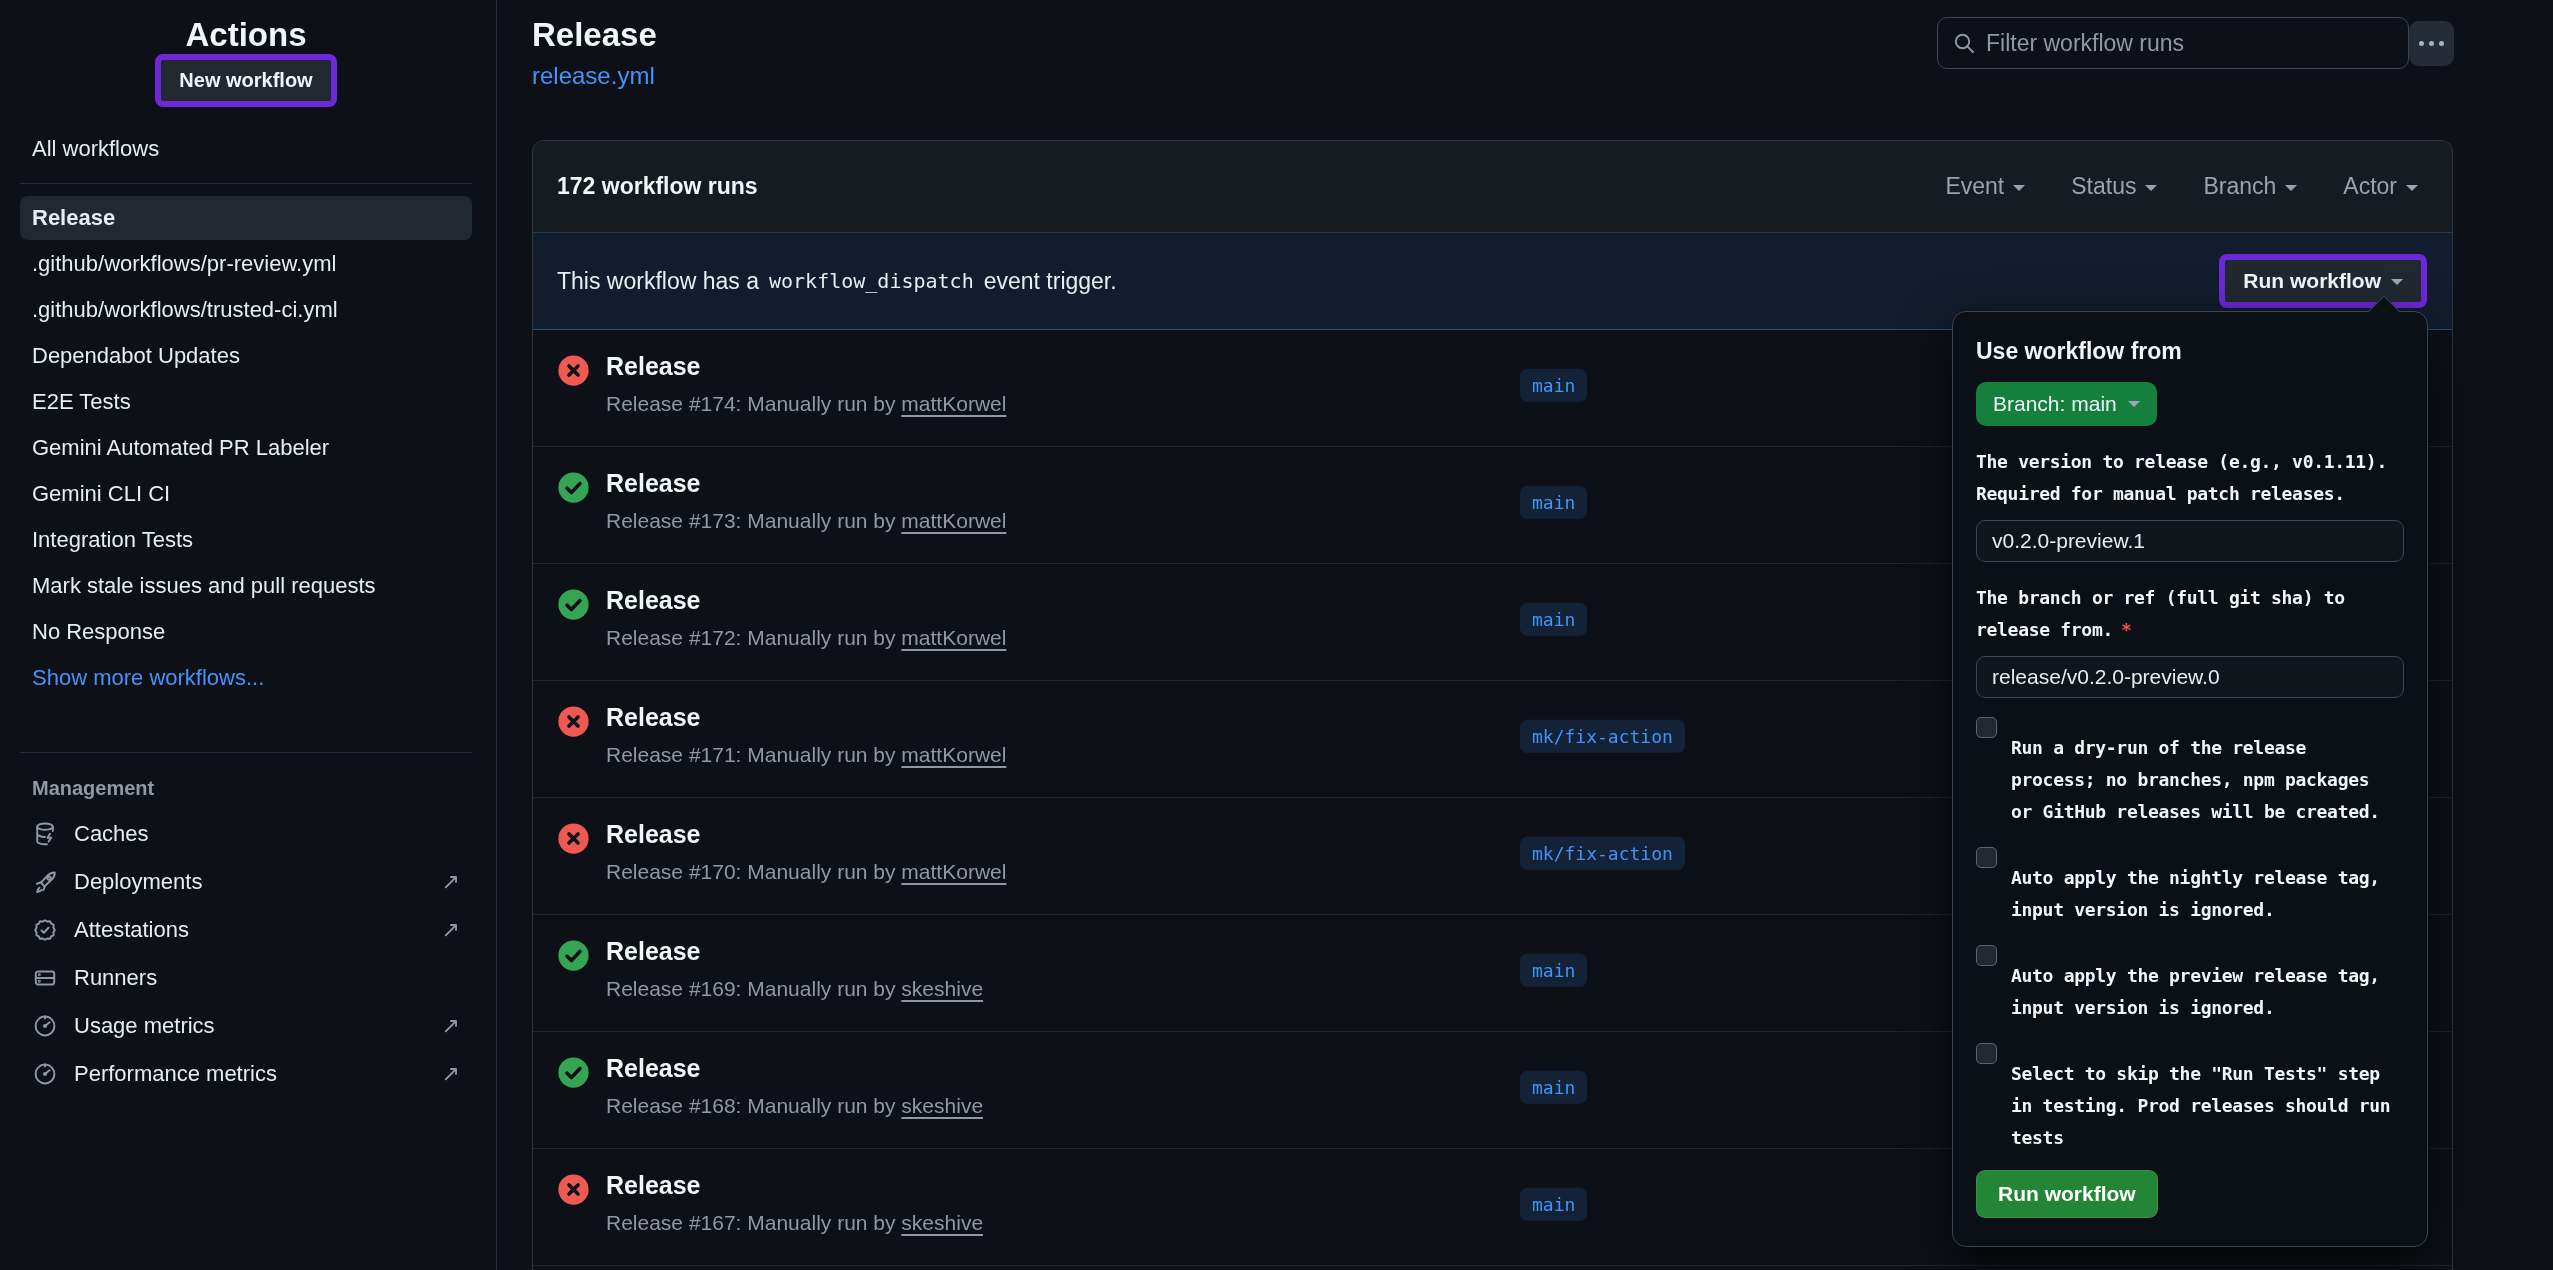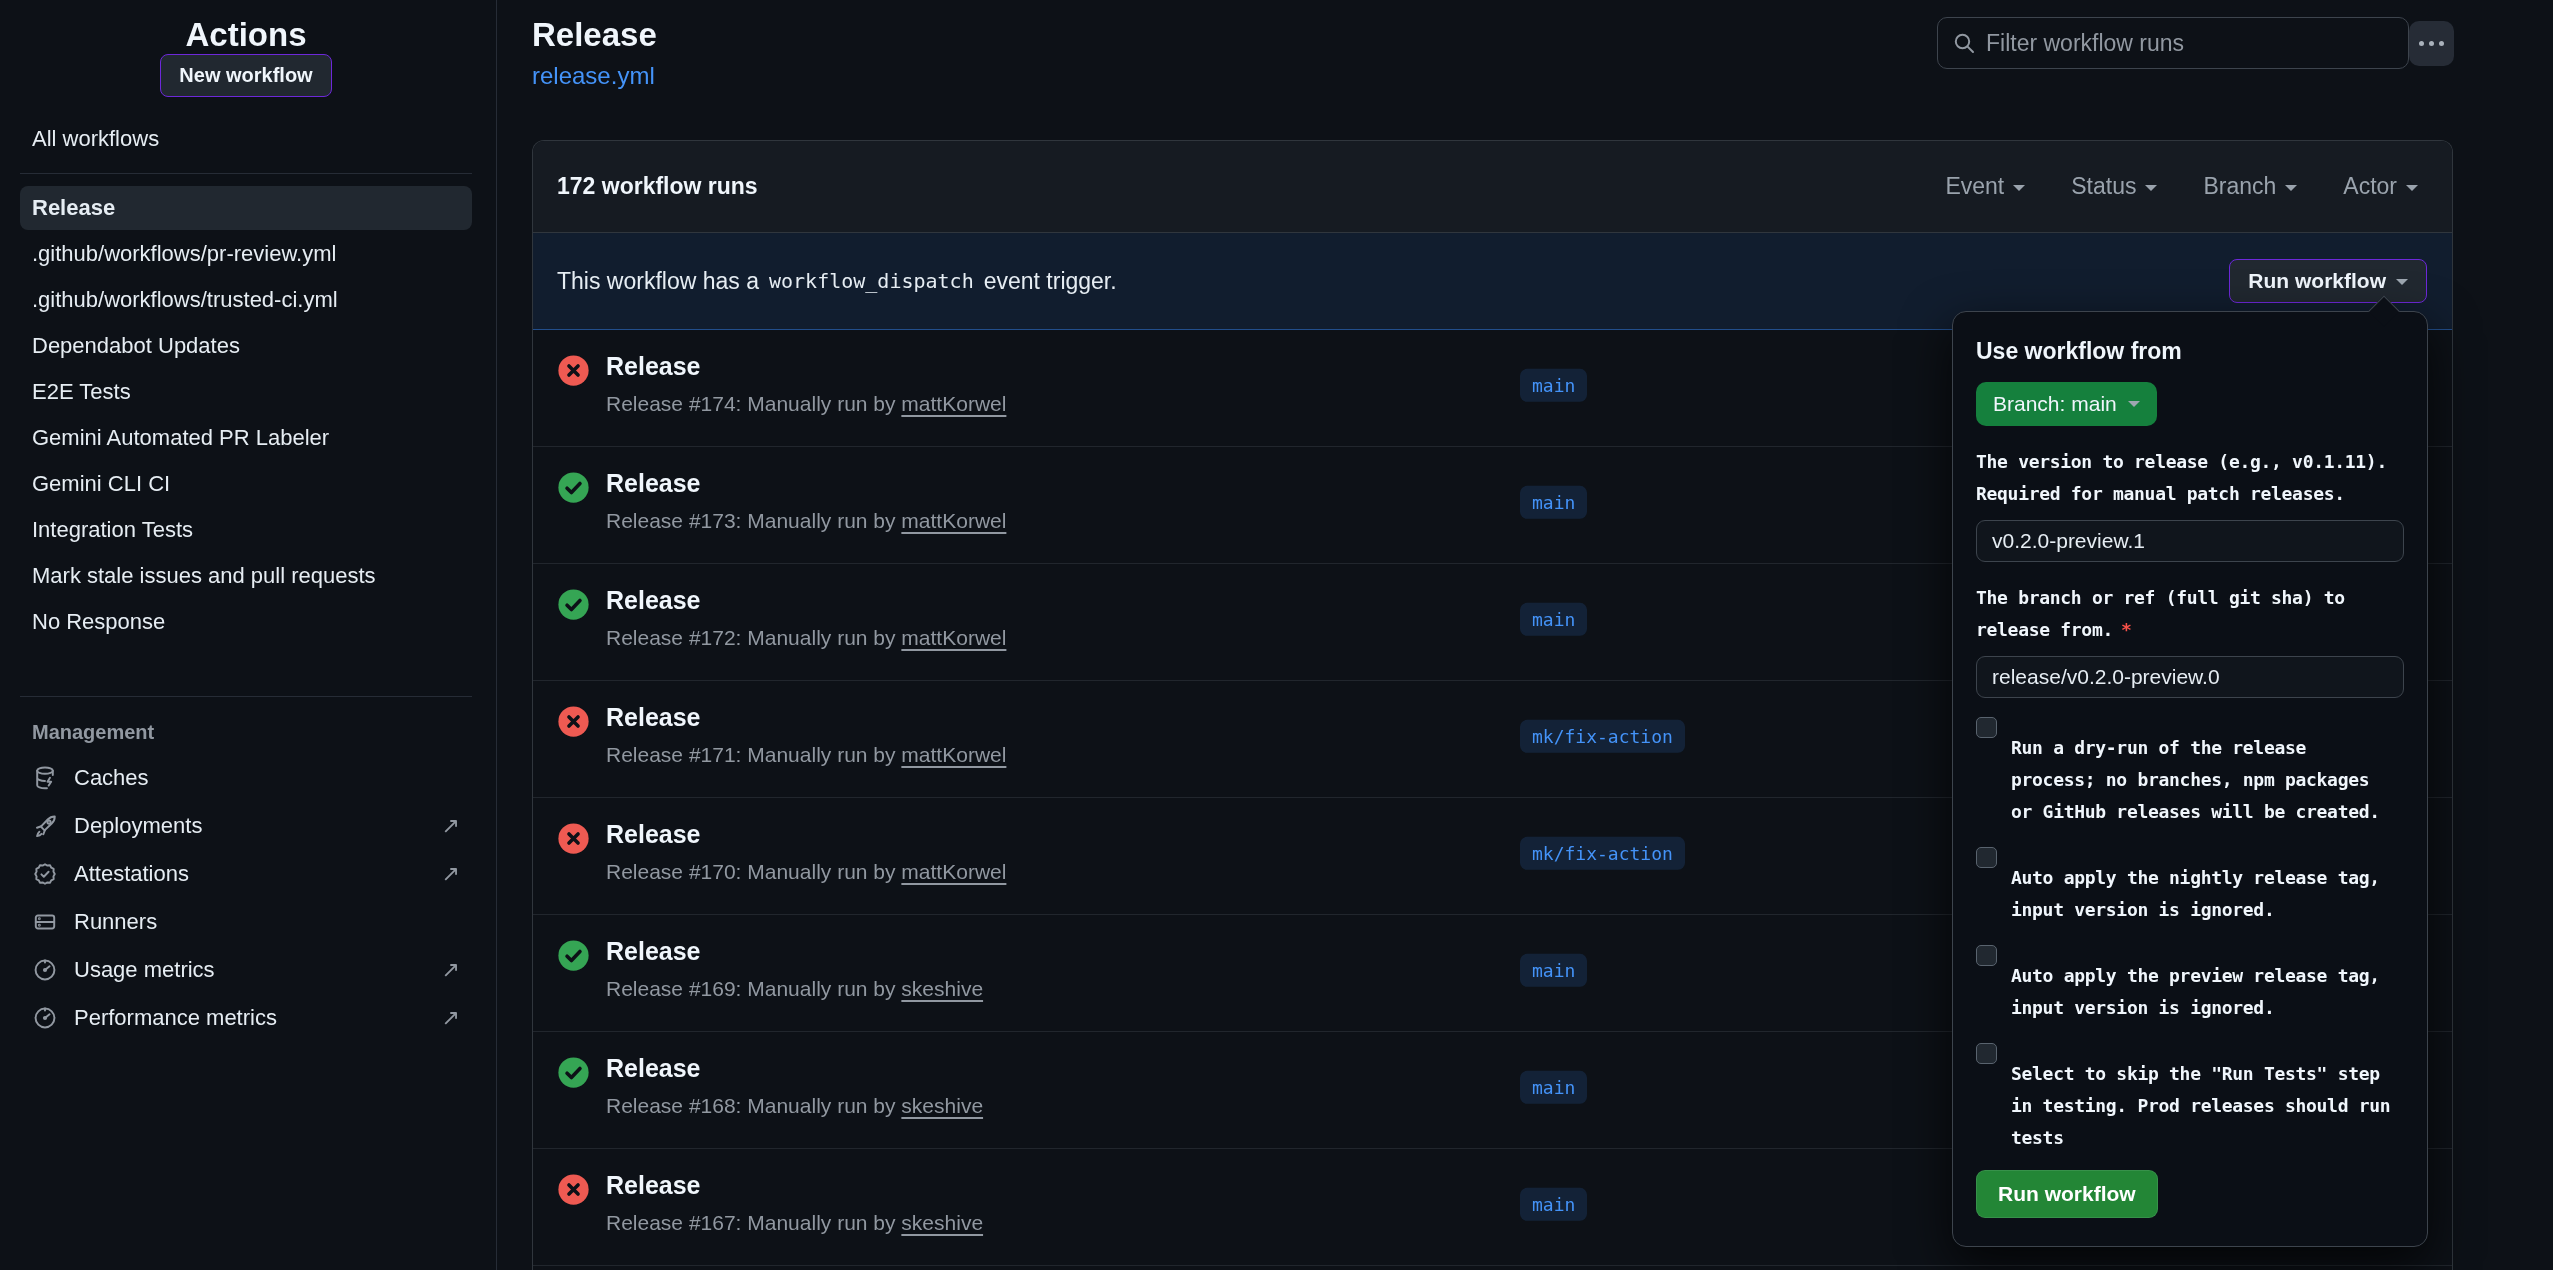--- a/index.html
+++ b/index.html
@@ -13,21 +13,21 @@
   .mono { font-family:"DejaVu Sans Mono", monospace; }
 
   
   .sidebar {
     position:absolute; left:0; top:0; width:497px; height:1270px;
     border-right:1px solid #262c36; background:#0d1117; padding:0 24px 0 20px;
   }
   .sidebar-header { display:flex; justify-content:space-between; align-items:center; padding-top:16px;flex-direction:column; }
   .sidebar-title { font-size:33px; font-weight:bold; color:#f0f6fc; }
   .btn-secondary {
-    background:#212830; border:1px solid #6d28d9; border-radius:8px;
+    background:#212830; border:6px solid #6d28d9; border-radius:8px;
     color:#f0f6fc; font-size:20px; font-weight:600; padding:9px 18px; cursor:pointer;
     font-family:"Liberation Sans", sans-serif;
   }
   .side-item {
     position:relative; margin:2px 0; padding:9px 12px; border-radius:8px;
     font-size:22px; color:#e6edf3; cursor:pointer; white-space:nowrap;
     overflow:hidden; text-overflow:ellipsis;
   }
   .all-workflows { margin-top:20px; }
   .side-divider { border:none; border-top:1px solid #262c36; margin:12px 0; }
@@ -181,20 +181,21 @@
   <div class="side-item selected">Release</div>
   <div class="side-item">.github/workflows/pr-review.yml</div>
   <div class="side-item">.github/workflows/trusted-ci.yml</div>
   <div class="side-item">Dependabot Updates</div>
   <div class="side-item">E2E Tests</div>
   <div class="side-item">Gemini Automated PR Labeler</div>
   <div class="side-item">Gemini CLI CI</div>
   <div class="side-item">Integration Tests</div>
   <div class="side-item">Mark stale issues and pull requests</div>
   <div class="side-item">No Response</div>
+  <div class="side-item link">Show more workflows...</div>
 
   <hr class="side-divider mgmt-divider">
   <div class="mgmt-label">Management</div>
 
   <div class="mgmt-item">
     <span class="g-icon">
       <svg viewBox="0 0 24 24" fill="none" stroke="currentColor" stroke-width="1.8" stroke-linecap="round" stroke-linejoin="round">
         <ellipse cx="12" cy="5.2" rx="7.2" ry="2.9"></ellipse>
         <path d="M4.8 5.2v6.6c0 1.6 3.2 2.9 7.2 2.9M4.8 11.8v6.8c0 1.6 3.2 2.9 7.2 2.9.6 0 1.2 0 1.8-.1M19.2 5.2v4"></path>
         <path d="M16.6 11.8l-2.3 3.6h3.4l-2.3 3.6"></path>

